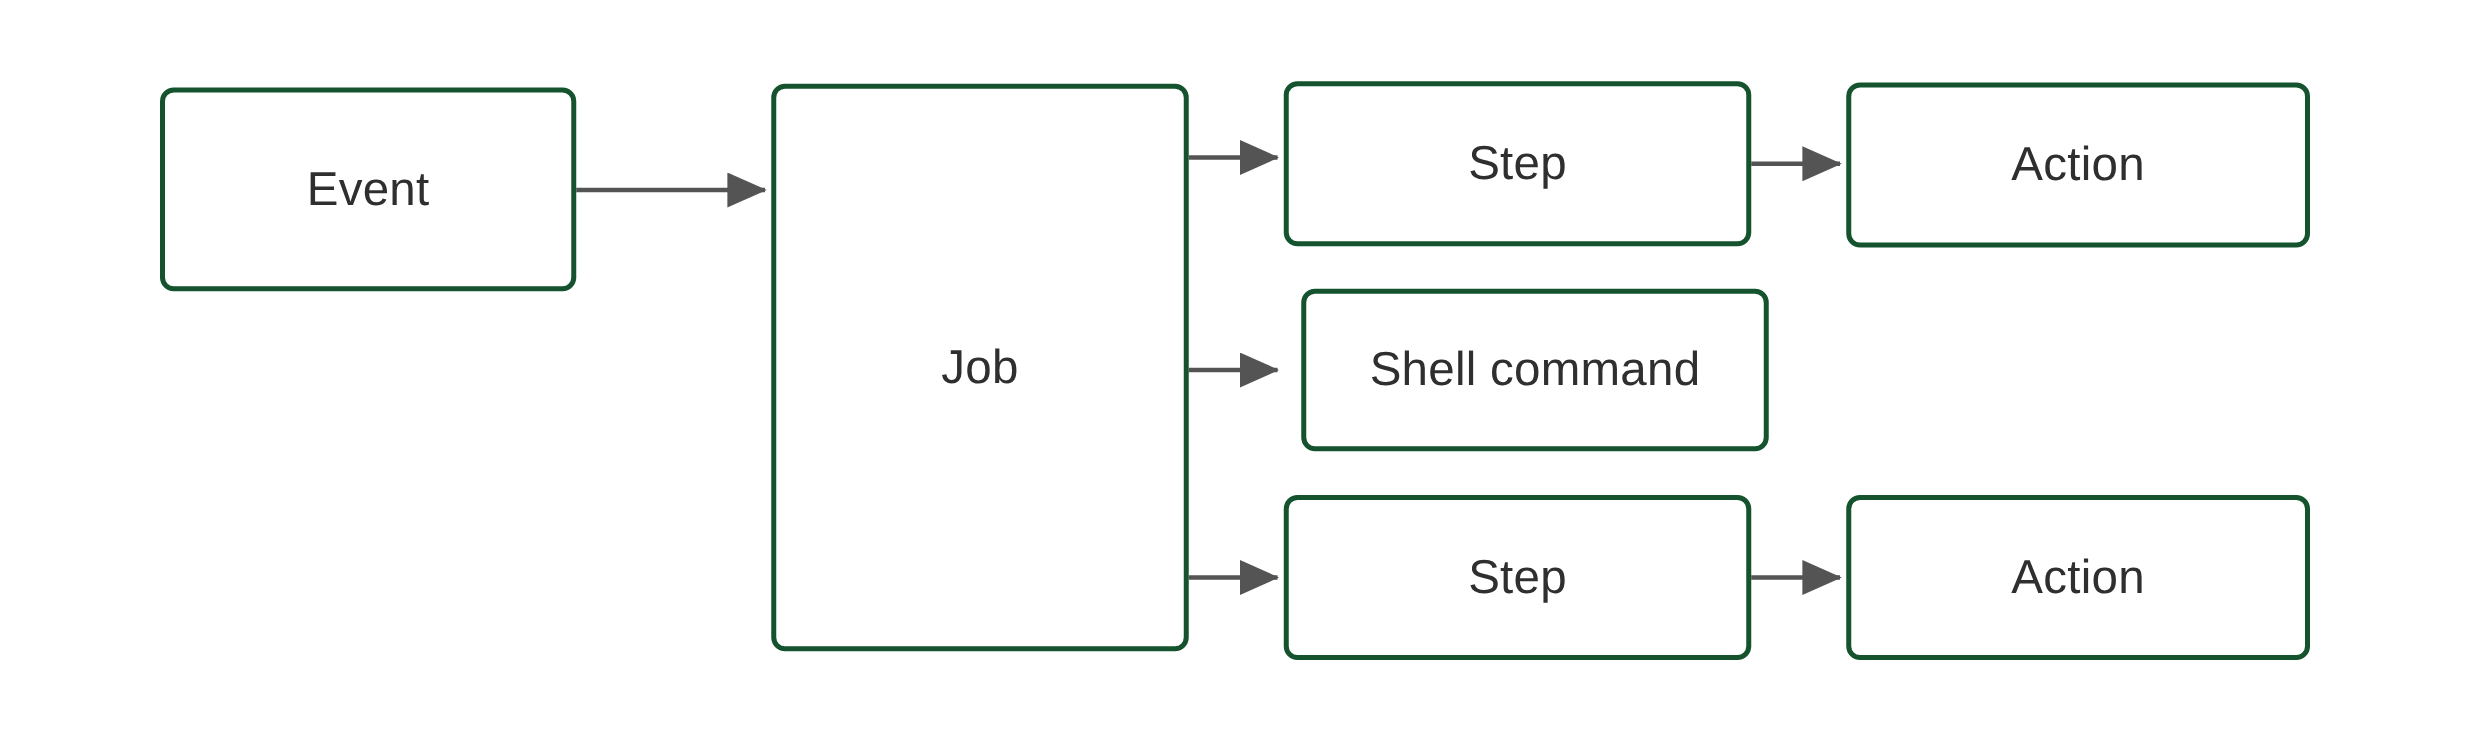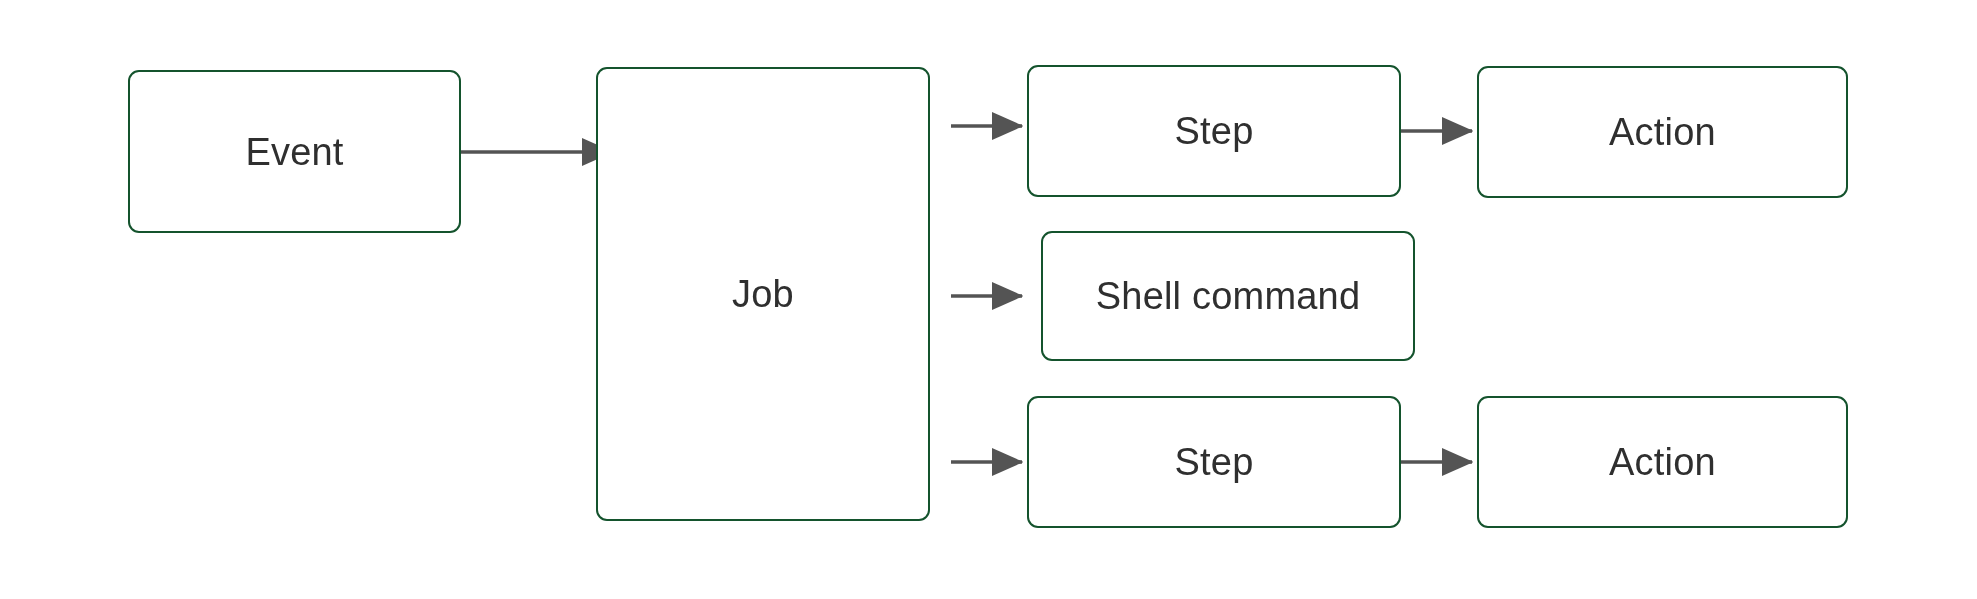--- a/index.html
+++ b/index.html
@@ -16,38 +16,38 @@
   #diagram-canvas {
     position: relative;
     width: 1977px;
     height: 599px;
     background: #ffffff;
   }
   .node {
     position: absolute;
     box-sizing: border-box;
     background: #ffffff;
-    border: 2px solid #14532d;
+    border: 4px solid #14532d;
     border-radius: 11px;
     display: flex;
     align-items: center;
     justify-content: center;
     color: #2f2f2f;
     font-size: 38px;
     font-weight: 400;
     letter-spacing: 0.2px;
     line-height: 1;
     white-space: nowrap;
   }
   .node-label {
     pointer-events: none;
   }
   
   #node-event        { left: 128px;  top: 70px;  width: 333px; height: 163px; }
-  #node-job          { left: 596px;  top: 67px;  width: 334px; height: 454px; }
+  #node-job          { left: 617px;  top: 67px;  width: 334px; height: 454px; }
   #node-step-top     { left: 1027px; top: 65px;  width: 374px; height: 132px; }
   #node-action-top   { left: 1477px; top: 66px;  width: 371px; height: 132px; }
   #node-shell        { left: 1041px; top: 231px; width: 374px; height: 130px; }
   #node-step-bottom  { left: 1027px; top: 396px; width: 374px; height: 132px; }
   #node-action-bottom{ left: 1477px; top: 396px; width: 371px; height: 132px; }
 
   
   #edge-layer {
     position: absolute;
     left: 0;

